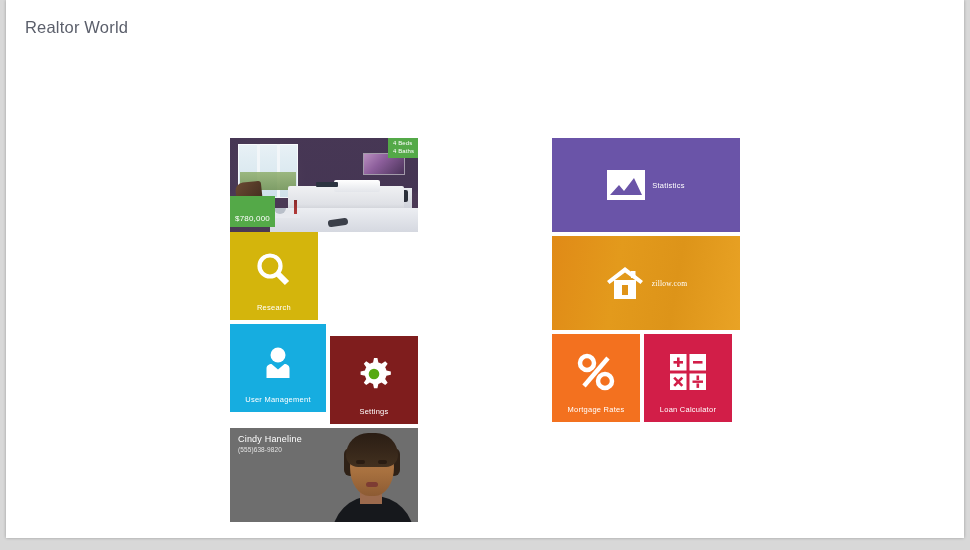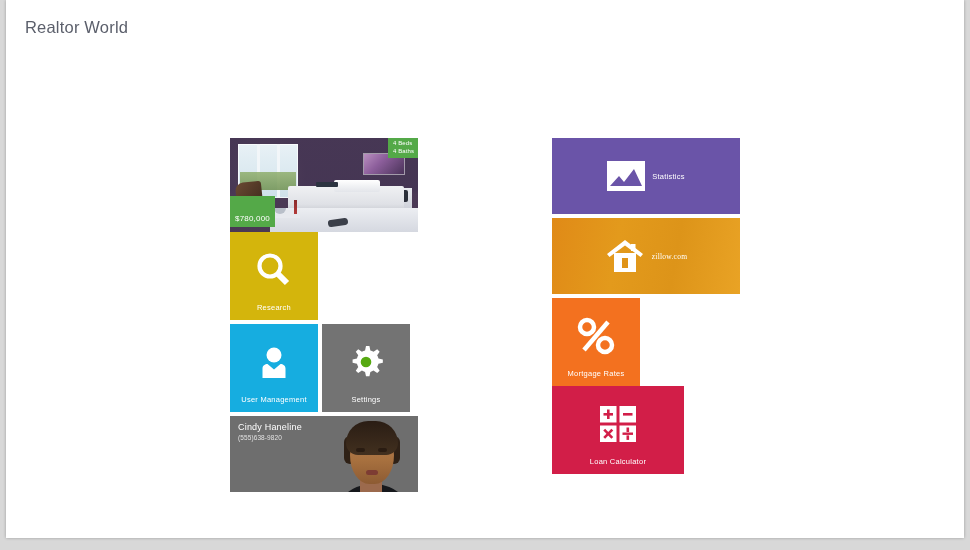--- a/index.html
+++ b/index.html
@@ -55,21 +55,21 @@
   .tile {
     display: inline-block;
     vertical-align: top;
     position: relative;
     margin-right: 4px;
     overflow: hidden;
     cursor: default;
   }
   .tile:last-child { margin-right: 0; }
 
-  .t-wide   { width: 188px; height: 76px; text-align: right; }
+  .t-wide   { width: 188px; height: 94px; text-align: right; }
   .t-square { width: 88px;  height: 88px; }
 
   .tile-label {
     position: absolute;
     left: 0; right: 0;
     bottom: 8px;
     text-align: center;
     color: #ffffff;
     font-size: 7.5px;
     letter-spacing: 0.25px;
@@ -227,26 +227,26 @@
     background: #54a948;
     color: #ffffff;
     font-size: 8px;
     line-height: 10px;
     padding: 18px 5px 3px 5px;
     letter-spacing: 0.2px;
   }
 
   
   .tile-research  { background: #d4b50c; }
-  .tile-users     { background: #16ade0; }
-  .tile-settings  { background: #737373; }
+  .tile-users     { background: #16ade0; padding-left: 8px; }
+  .tile-settings  { background: #7f1d1d; margin-top: 12px; }
   .tile-stats     { background: #6a54a8; }
   .tile-zillow    { background: linear-gradient(100deg, #e08a17 0%, #e39a1c 35%, #dd9419 65%, #e9a325 100%); font-family: Liberation Serif, serif; }
   .tile-rates     { background: #f3711f; }
-  .tile-loan      { background: #d21e48; padding-left: 44px; }
+  .tile-loan      { background: #d21e48; }
   .tile-contact   { background: #6e6e6e; }
 
   
   .contact-name {
     position: absolute;
     left: 8px; top: 6px;
     color: #ffffff;
     font-size: 9px;
     letter-spacing: 0.2px;
   }

